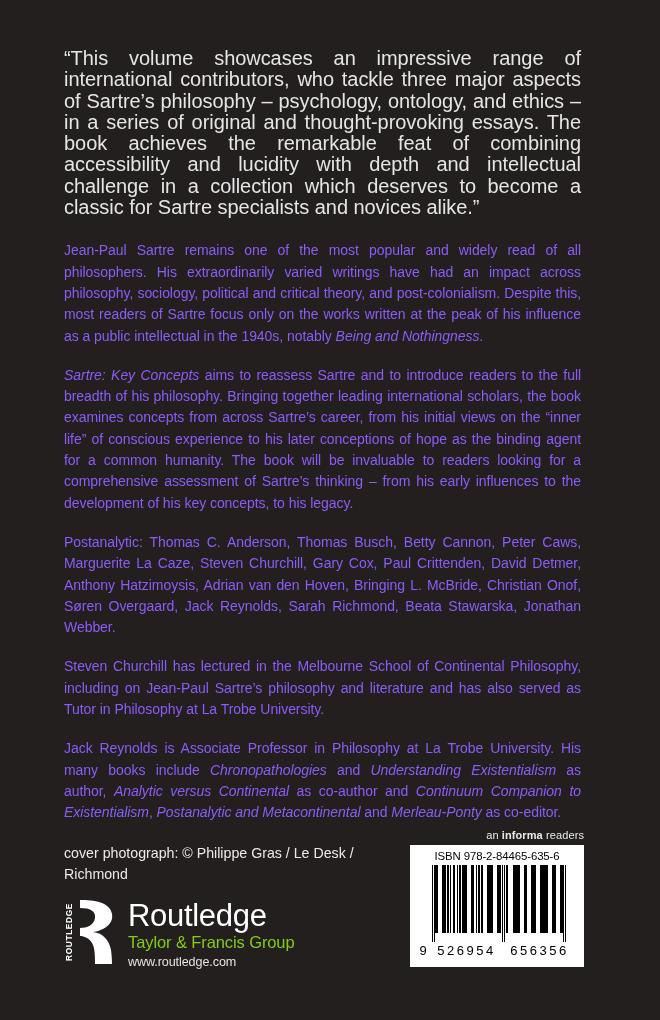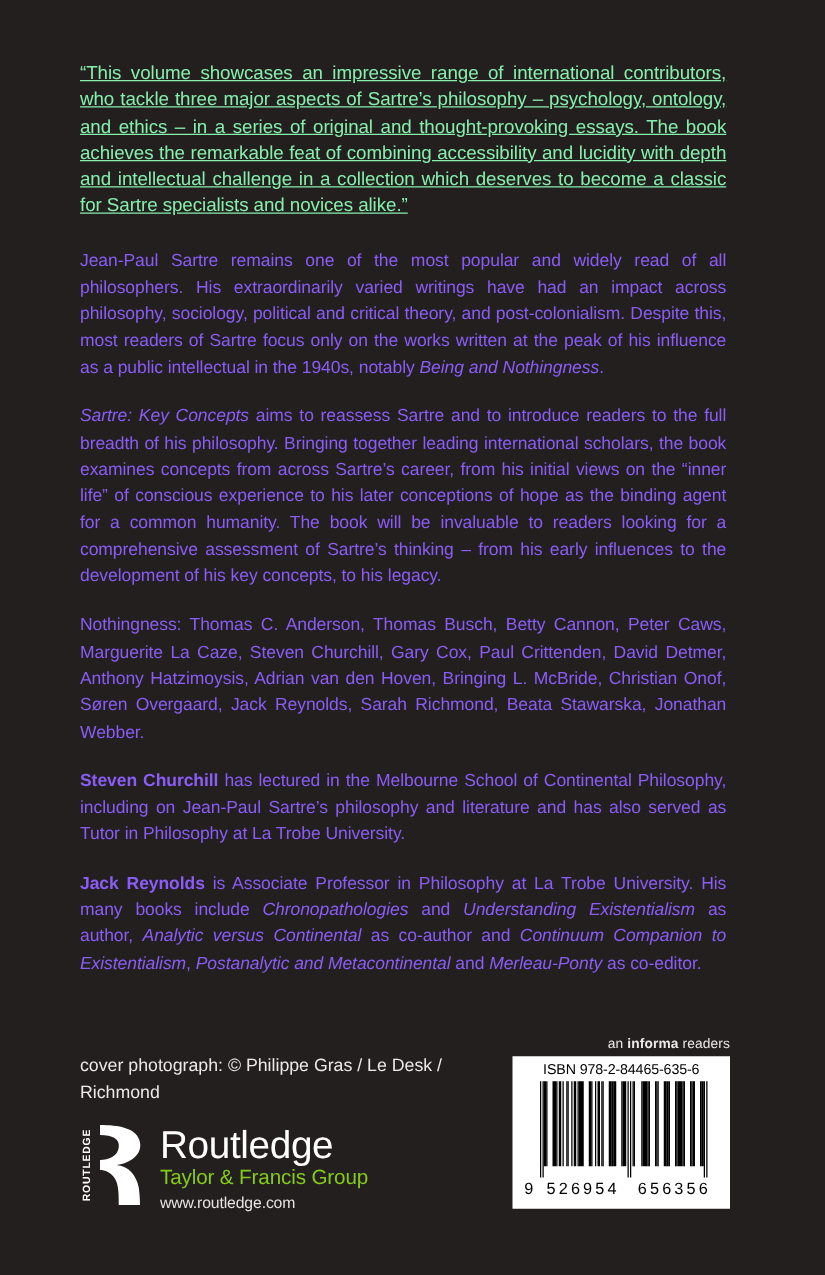--- a/index.html
+++ b/index.html
@@ -21,27 +21,26 @@
 
   
   .col {
     position: absolute;
     left: 64px;
     top: 48px;
     width: 517px;
   }
 
   .endorsement {
-    font-size: 15px;
+    font-size: 20px;
     line-height: 21.3px;
     text-align: justify;
     text-justify: inter-word;
-    color: #86efac;
+    color: #e5e5e5;
     letter-spacing: -0.05px;
-    text-decoration: underline;
   }
   .endorsement .attrib {
     display: block;
     text-align: right;
     margin-top: 3px;
   }
   .attrib .who { font-weight: bold; }
   .attrib .where { font-style: italic; }
 
   .blurb {
@@ -49,21 +48,21 @@
     font-size: 14px;
     line-height: 21.3px;
     text-align: justify;
     text-justify: inter-word;
     color: #8b5cf6;
     letter-spacing: -0.05px;
   }
   .blurb p { margin: 0 0 18px 0; }
   .blurb p:last-child { margin-bottom: 0; }
   .blurb i, .blurb em { font-style: italic; }
-  .blurb b, .blurb strong { font-weight: bold; }
+  .blurb b, .blurb strong { font-weight: normal; }
 
   .bios {
     margin-top: 18px;
   }
 
   
   .credit {
     position: absolute;
     left: 64px;
     top: 843px;
@@ -187,21 +186,21 @@
     <div class="endorsement">
       <span>“This volume showcases an impressive range of international contributors, who tackle three major aspects of Sartre’s philosophy – psychology, ontology, and ethics – in a series of original and thought-provoking essays. The book achieves the remarkable feat of combining accessibility and lucidity with depth and intellectual challenge in a collection which deserves to become a classic for Sartre specialists and novices alike.”</span>
     </div>
 
     <div class="blurb">
 
       <p><span>Jean-Paul Sartre remains one of the most popular and widely read of all philosophers. His extraordinarily varied writings have had an impact across philosophy, sociology, political and critical theory, and post-colonialism. Despite this, most readers of Sartre focus only on the works written at the peak of his influence as a public intellectual in the 1940s, notably </span><i>Being and Nothingness</i><span>.</span></p>
 
       <p><i>Sartre: Key Concepts</i><span> aims to reassess Sartre and to introduce readers to the full breadth of his philosophy. Bringing together leading international scholars, the book examines concepts from across Sartre’s career, from his initial views on the “inner life” of conscious experience to his later conceptions of hope as the binding agent for a common humanity. The book will be invaluable to readers looking for a comprehensive assessment of Sartre’s thinking – from his early influences to the development of his key concepts, to his legacy.</span></p>
 
-      <p><span>Nothingness: </span><span>Thomas C. Anderson, Thomas Busch, Betty Cannon, Peter Caws, Marguerite La Caze, Steven Churchill, Gary Cox, Paul Crittenden, David Detmer, Anthony Hatzimoysis, Adrian van den Hoven, Bringing L. McBride, Christian Onof, Søren Overgaard, Jack Reynolds, Sarah Richmond, Beata Stawarska, Jonathan Webber.</span></p>
+      <p><span>Postanalytic: </span><span>Thomas C. Anderson, Thomas Busch, Betty Cannon, Peter Caws, Marguerite La Caze, Steven Churchill, Gary Cox, Paul Crittenden, David Detmer, Anthony Hatzimoysis, Adrian van den Hoven, Bringing L. McBride, Christian Onof, Søren Overgaard, Jack Reynolds, Sarah Richmond, Beata Stawarska, Jonathan Webber.</span></p>
 
       <div class="bios">
 
         <p><b>Steven Churchill</b><span> has lectured in the Melbourne School of Continental Philosophy, including on Jean-Paul Sartre’s philosophy and literature and has also served as Tutor in Philosophy at La Trobe University.</span></p>
 
         <p><b>Jack Reynolds</b><span> is Associate Professor in Philosophy at La Trobe University. His many books include </span><i>Chronopathologies</i><span> and </span><i>Understanding Existentialism</i><span> as author, </span><i>Analytic versus Continental</i><span> as co-author and </span><i>Continuum Companion to Existentialism</i><span>, </span><i>Postanalytic and Metacontinental</i><span> and </span><i>Merleau-Ponty</i><span> as co-editor.</span></p>
 
       </div>
     </div>
   </div>

